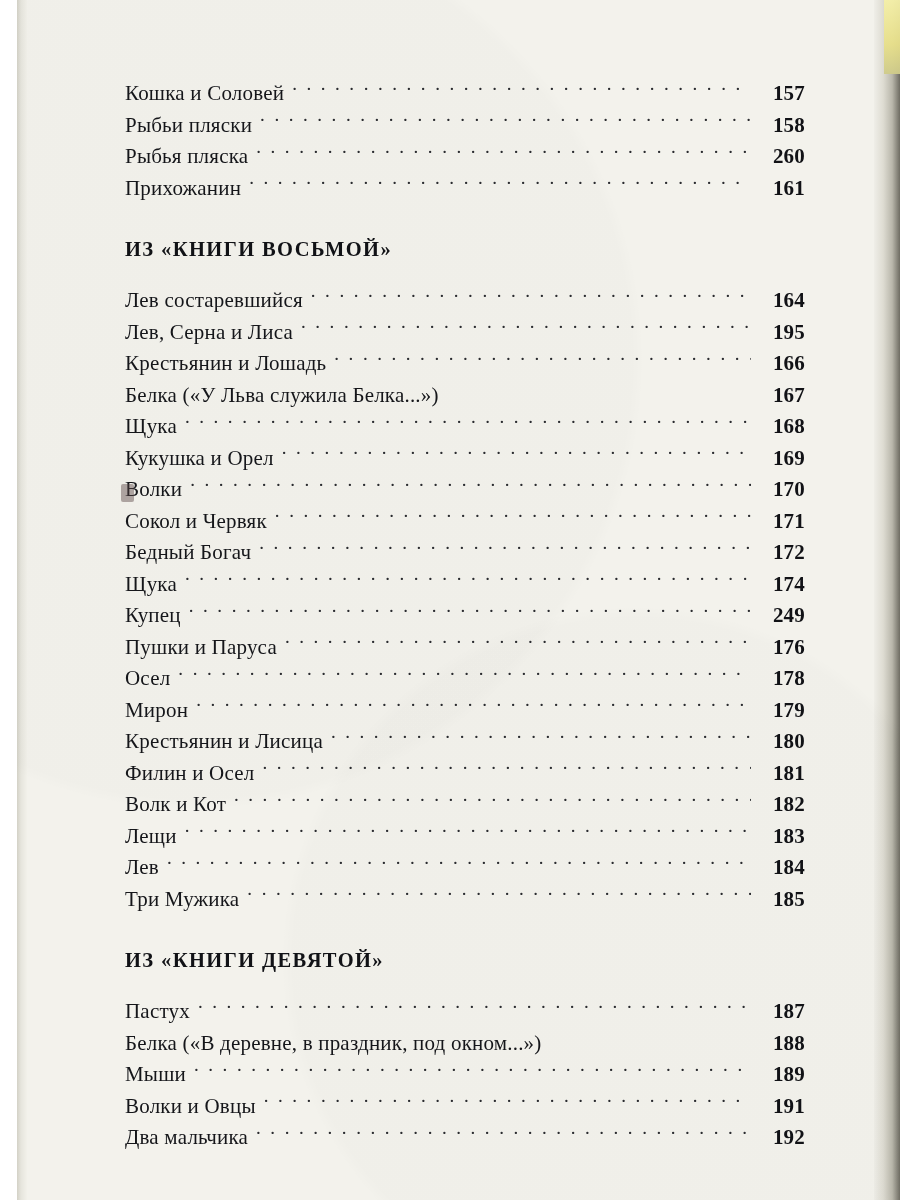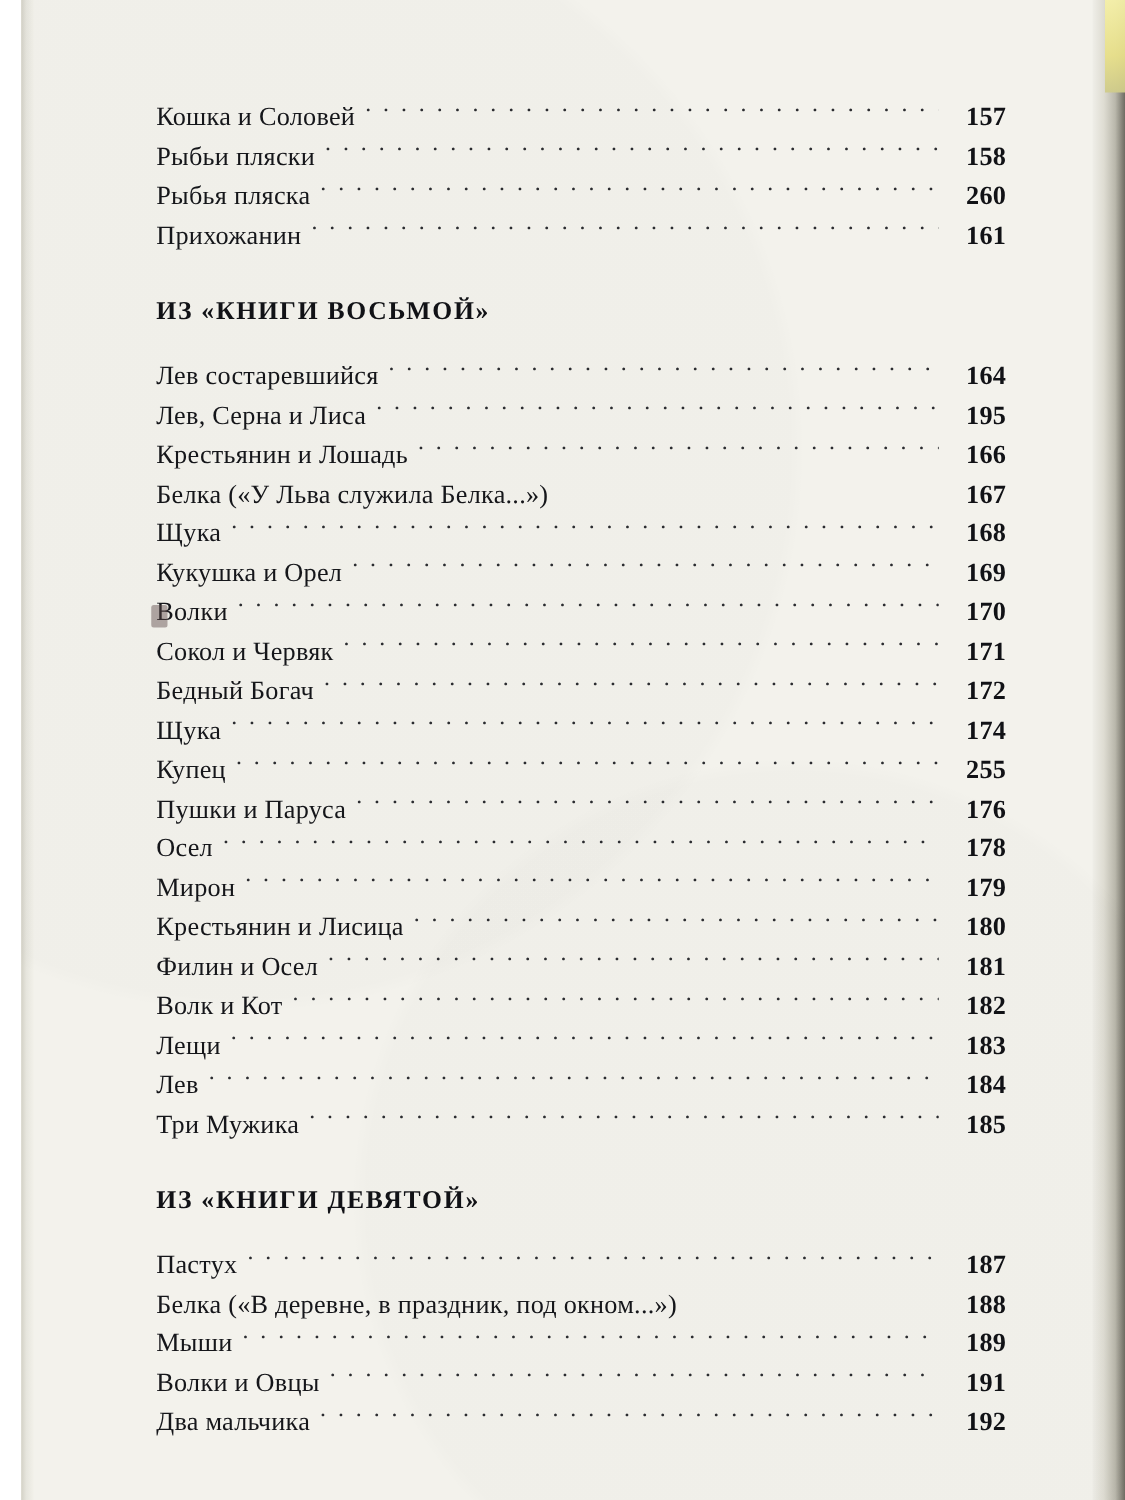--- a/index.html
+++ b/index.html
@@ -199,21 +199,21 @@
           <span class="toc-page">172</span>
         </div>
         <div class="toc-entry">
           <span class="toc-title">Щука</span>
           <span class="toc-dots"></span>
           <span class="toc-page">174</span>
         </div>
         <div class="toc-entry">
           <span class="toc-title">Купец</span>
           <span class="toc-dots"></span>
-          <span class="toc-page">255</span>
+          <span class="toc-page">249</span>
         </div>
         <div class="toc-entry">
           <span class="toc-title">Пушки и Паруса</span>
           <span class="toc-dots"></span>
           <span class="toc-page">176</span>
         </div>
         <div class="toc-entry">
           <span class="toc-title">Осел</span>
           <span class="toc-dots"></span>
           <span class="toc-page">178</span>

